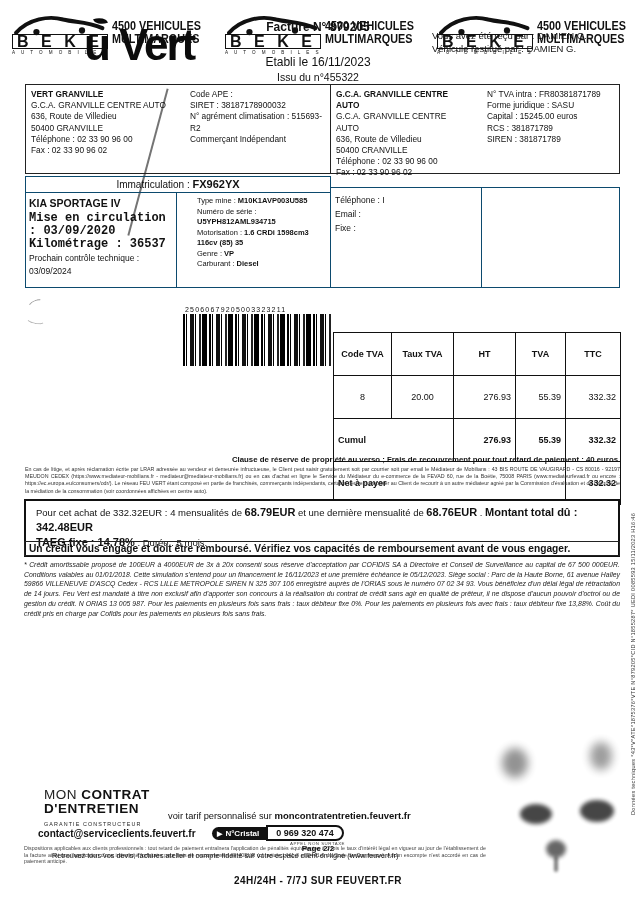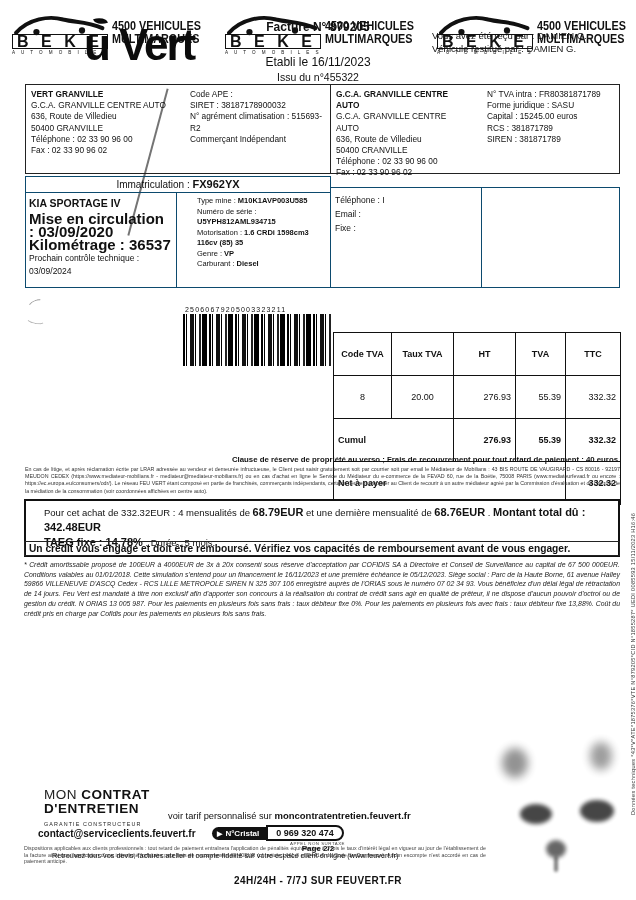--- a/index.html
+++ b/index.html
@@ -34,41 +34,41 @@
   
   .veh { position:absolute; left:25px; top:176px; width:595px; height:112px; font-size:8.5px; }
   .veh .cell { position:absolute; border:1px solid #0c4a6e; background:transparent; }
   .immat-row { left:0; top:0; width:306px; height:17px; text-align:center; font-size:10px; line-height:15px; }
   .immat-row b { font-size:11px; }
   .veh-c1 { left:0; top:16px; width:152px; height:96px; padding:4px 3px; }
   .veh-c2 { left:151px; top:16px; width:155px; height:96px; padding:3px 20px; font-size:7.5px; line-height:10.5px; }
   .veh-c3 { left:305px; top:11px; width:152px; height:101px; padding:5px 4px; line-height:14px; }
   .veh-c4 { left:456px; top:11px; width:139px; height:101px; }
   .veh-c1 .model { font-weight:700; font-size:10.5px; margin-bottom:3px; }
-  .veh-c1 .bline { font-weight:700; font-size:15px; line-height:13px; }
+  .veh-c1 .bline { font-weight:700; font-size:12px; line-height:13px;font-family:Liberation Mono, monospace; }
   .veh-c1 .nline { font-size:8.5px; line-height:11px; margin-top:2px; }
 
   
   .barcode-wrap { position:absolute; left:183px; top:306px; width:150px; }
   .barcode-num { font-size:7px; letter-spacing:1.2px; margin-left:2px; }
   .barcode { margin-top:1px; width:148px; height:52px;
     background:repeating-linear-gradient(90deg,#000 0 2px,#fff 2px 3px,#000 3px 4px,#fff 4px 7px,#111 7px 11px,#fff 11px 12px,#000 12px 13px,#fff 13px 16px,#222 16px 18px,#fff 18px 19px,#000 19px 24px,#fff 24px 26px); }
 
   
   .tva { position:absolute; left:333px; top:332px; border-collapse:collapse; font-size:9px; }
   .tva td, .tva th { border:1px solid #111; height:15px; padding:16px 4px; }
   .tva th { font-weight:700; text-align:center; }
   .tva .num { text-align:right; }
   .tva .ctr { text-align:center; }
   .tva .bold-row td { font-weight:700; border-width:1.5px; }
 
   .clause { position:absolute; right:18px; top:455px; width:580px; text-align:right; font-size:7.8px; font-weight:700; }
   .mediation { position:absolute; left:25px; top:466px; width:595px; font-size:5.3px; line-height:7.2px; text-align:justify; color:#333; }
 
-  .credit-box { position:absolute; left:24px; top:499px; width:596px; border:2px solid #111; padding:4px 6px 5px 18px; font-size:9.5px; line-height:14px; background:#fff; }
+  .credit-box { position:absolute; left:24px; top:499px; width:596px; border:2px solid #111; padding:4px 6px 5px 10px; font-size:9.5px; line-height:14px; background:#fff; }
   .credit-box b { font-size:11px; }
   .credit-box .taeg { font-size:11px; font-weight:700; }
 
   .warning { position:absolute; left:24px; top:541px; width:596px; border:1.5px solid #222; padding:1px 4px; font-weight:800; font-size:10.2px; white-space:nowrap; overflow:hidden; }
 
   .cofidis { position:absolute; left:24px; top:560px; width:596px; font-style:italic; font-size:6.9px; line-height:9.7px; text-align:justify; color:#222; }
 
   .side-text { position:absolute; right:0px; top:375px; height:440px; writing-mode:vertical-rl; transform:rotate(180deg); font-size:5.6px; color:#333; letter-spacing:.3px; }
 
   

